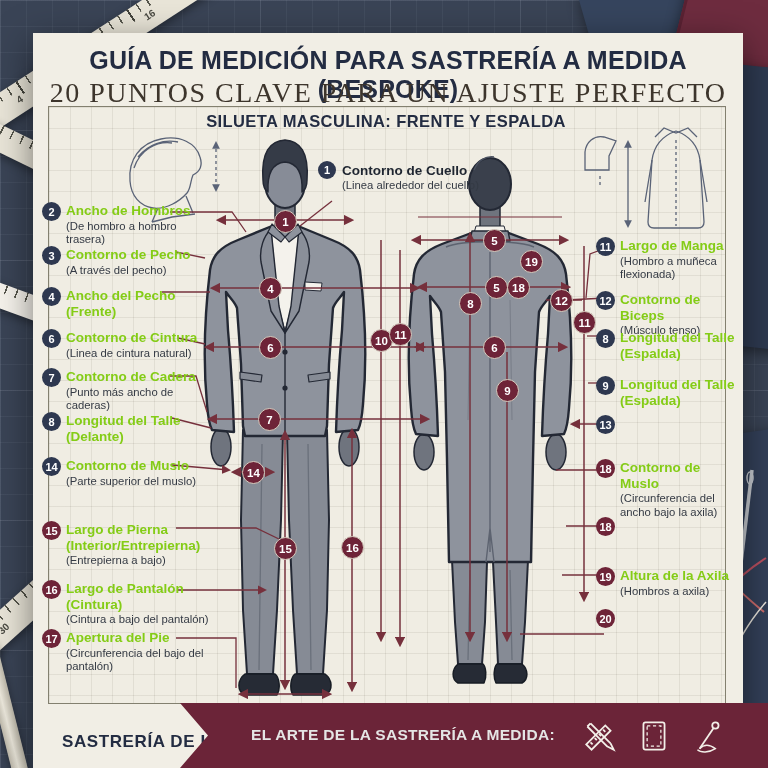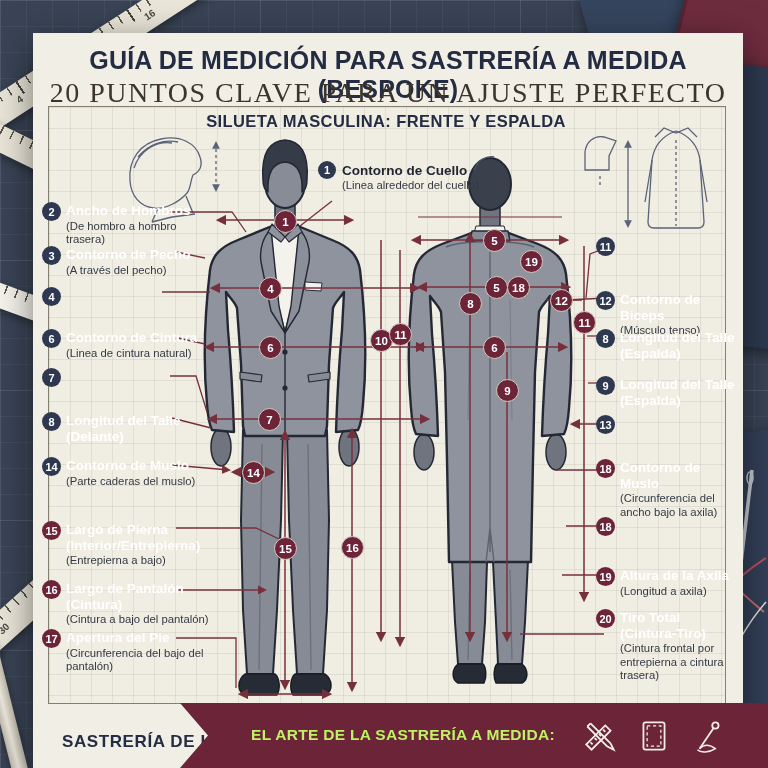--- a/index.html
+++ b/index.html
@@ -43,39 +43,39 @@
   
   .col{position:absolute;top:0;z-index:5;}
   #left-col{left:42px;width:172px;}
   #right-col{left:596px;width:142px;}
   .m-row{position:absolute;left:0;display:flex;gap:5px;align-items:flex-start;}
   #left-col .m-row{width:172px;}
   #right-col .m-row{width:142px;}
   .m-badge{flex:0 0 auto;width:19px;height:19px;border-radius:50%;background:#2e3850;color:#fff;
       font-size:11px;font-weight:bold;display:flex;align-items:center;justify-content:center;margin-top:-1px;}
   .m-badge.maroon{background:#6e2438;}
-  .m-title{font-weight:bold;font-size:13.5px;color:#ffffff;line-height:1.16;}
+  .m-title{font-weight:bold;font-size:13.5px;color:#84cc16;line-height:1.16;}
   .m-sub{font-size:11.3px;color:#343a44;line-height:1.18;margin-top:1px;}
   
   .fig-badge{position:absolute;width:21px;height:21px;margin:-11px 0 0 -11px;border-radius:50%;
       background:#6e2438;border:1px solid #d6cdbf;color:#fff;font-size:11.5px;font-weight:bold;
       display:flex;align-items:center;justify-content:center;z-index:4;}
   
   #neck-label{position:absolute;left:318px;top:162px;width:175px;z-index:5;}
   #neck-label .line1{display:flex;gap:6px;align-items:center;}
   #neck-label .m-badge{width:18px;height:18px;}
   #neck-label .t{font-weight:bold;font-size:13.5px;color:#1e2530;}
   #neck-label .s{font-size:11.3px;color:#343a44;margin-left:24px;line-height:1.15;}
   #brand{position:absolute;left:62px;top:732px;font-size:17px;font-weight:bold;color:#232c42;
       letter-spacing:.6px;z-index:6;}
   
   #ribbon{position:absolute;left:180px;top:703px;width:588px;height:65px;background:#6b2438;z-index:7;
       clip-path:polygon(0 0,100% 0,100% 100%,0 100%,28px 50%);
       display:flex;align-items:center;justify-content:center;gap:26px;padding-left:30px;box-sizing:border-box;}
-  #ribbon .txt{text-align:center;color:#bef264;font-weight:bold;font-size:15.5px;line-height:1.3;letter-spacing:.3px;}
+  #ribbon .txt{text-align:center;color:#e5e5e5;font-weight:bold;font-size:15.5px;line-height:1.3;letter-spacing:.3px;}
   #ribbon .icons{display:flex;gap:16px;align-items:center;}
   #ribbon .icons svg{display:block;}
 </style>
 </head>
 <body>
 
 <div id="stage">
   <div id="mat"></div>
 
   <div class="ruler" id="ruler-tl1" style="left:-80px;top:40px;width:330px;height:30px;transform:rotate(-33deg);">
@@ -266,43 +266,51 @@
       </div>
       <div class="m-row" style="top: 247px;">
         <span class="m-badge">3</span>
         <div class="m-text">
           <div class="m-title">Contorno de Pecho</div>
           <div class="m-sub">(A través del pecho)</div>
         </div>
       </div>
       <div class="m-row" style="top: 288px;">
         <span class="m-badge">4</span>
+        <div class="m-text">
+          <div class="m-title">Ancho del Pecho</div>
+          <div class="m-title">(Frente)</div>
+        </div>
       </div>
       <div class="m-row" style="top: 330px;">
         <span class="m-badge">6</span>
         <div class="m-text">
           <div class="m-title">Contorno de Cintura</div>
           <div class="m-sub">(Linea de cintura natural)</div>
         </div>
       </div>
       <div class="m-row" style="top: 369px;">
         <span class="m-badge">7</span>
+        <div class="m-text">
+          <div class="m-title">Contorno de Cadera</div>
+          <div class="m-sub">(Punto más ancho de caderas)</div>
+        </div>
       </div>
       <div class="m-row" style="top: 413px;">
         <span class="m-badge">8</span>
         <div class="m-text">
           <div class="m-title">Longitud del Talle</div>
           <div class="m-title">(Delante)</div>
         </div>
       </div>
       <div class="m-row" style="top: 458px;">
         <span class="m-badge">14</span>
         <div class="m-text">
           <div class="m-title">Contorno de Muslo</div>
-          <div class="m-sub">(Parte caderas del muslo)</div>
+          <div class="m-sub">(Parte superior del muslo)</div>
         </div>
       </div>
       <div class="m-row" style="top: 522px;">
         <span class="m-badge maroon">15</span>
         <div class="m-text">
           <div class="m-title">Largo de Pierna</div>
           <div class="m-title">(Interior/Entrepierna)</div>
           <div class="m-sub">(Entrepierna a bajo)</div>
         </div>
       </div>
@@ -318,20 +326,24 @@
         <span class="m-badge maroon">17</span>
         <div class="m-text">
           <div class="m-title">Apertura del Pie</div>
           <div class="m-sub">(Circunferencia del bajo del pantalón)</div>
         </div>
       </div>
     </div>
   <div class="col" id="right-col">
       <div class="m-row" style="top: 238px;">
         <span class="m-badge">11</span>
+        <div class="m-text">
+          <div class="m-title">Largo de Manga</div>
+          <div class="m-sub">(Hombro a muñeca flexionada)</div>
+        </div>
       </div>
       <div class="m-row" style="top: 292px;">
         <span class="m-badge">12</span>
         <div class="m-text">
           <div class="m-title">Contorno de Biceps</div>
           <div class="m-sub">(Músculo tenso)</div>
         </div>
       </div>
       <div class="m-row" style="top: 330px;">
         <span class="m-badge">8</span>
@@ -357,30 +369,25 @@
           <div class="m-sub">(Circunferencia del ancho bajo la axila)</div>
         </div>
       </div>
       <div class="m-row" style="top: 518px;">
         <span class="m-badge maroon">18</span>
       </div>
       <div class="m-row" style="top: 568px;">
         <span class="m-badge maroon">19</span>
         <div class="m-text">
           <div class="m-title">Altura de la Axila</div>
-          <div class="m-sub">(Longitud a axila)</div>
+          <div class="m-sub">(Hombros a axila)</div>
         </div>
       </div>
       <div class="m-row" style="top: 610px;">
         <span class="m-badge maroon">20</span>
-        <div class="m-text">
-          <div class="m-title">Tiro Total</div>
-          <div class="m-title">(Cintura-Tiro)</div>
-          <div class="m-sub">(Cintura frontal por entrepierna a cintura trasera)</div>
-        </div>
       </div>
     </div>
   <div id="badge-layer">
       <div class="fig-badge" style="left: 285px; top: 221px;">1</div>
       <div class="fig-badge" style="left: 270px; top: 288px;">4</div>
       <div class="fig-badge" style="left: 270px; top: 347px;">6</div>
       <div class="fig-badge" style="left: 269px; top: 419px;">7</div>
       <div class="fig-badge" style="left: 381px; top: 340px;">10</div>
       <div class="fig-badge" style="left: 400px; top: 334px;">11</div>
       <div class="fig-badge" style="left: 253px; top: 472px;">14</div>

